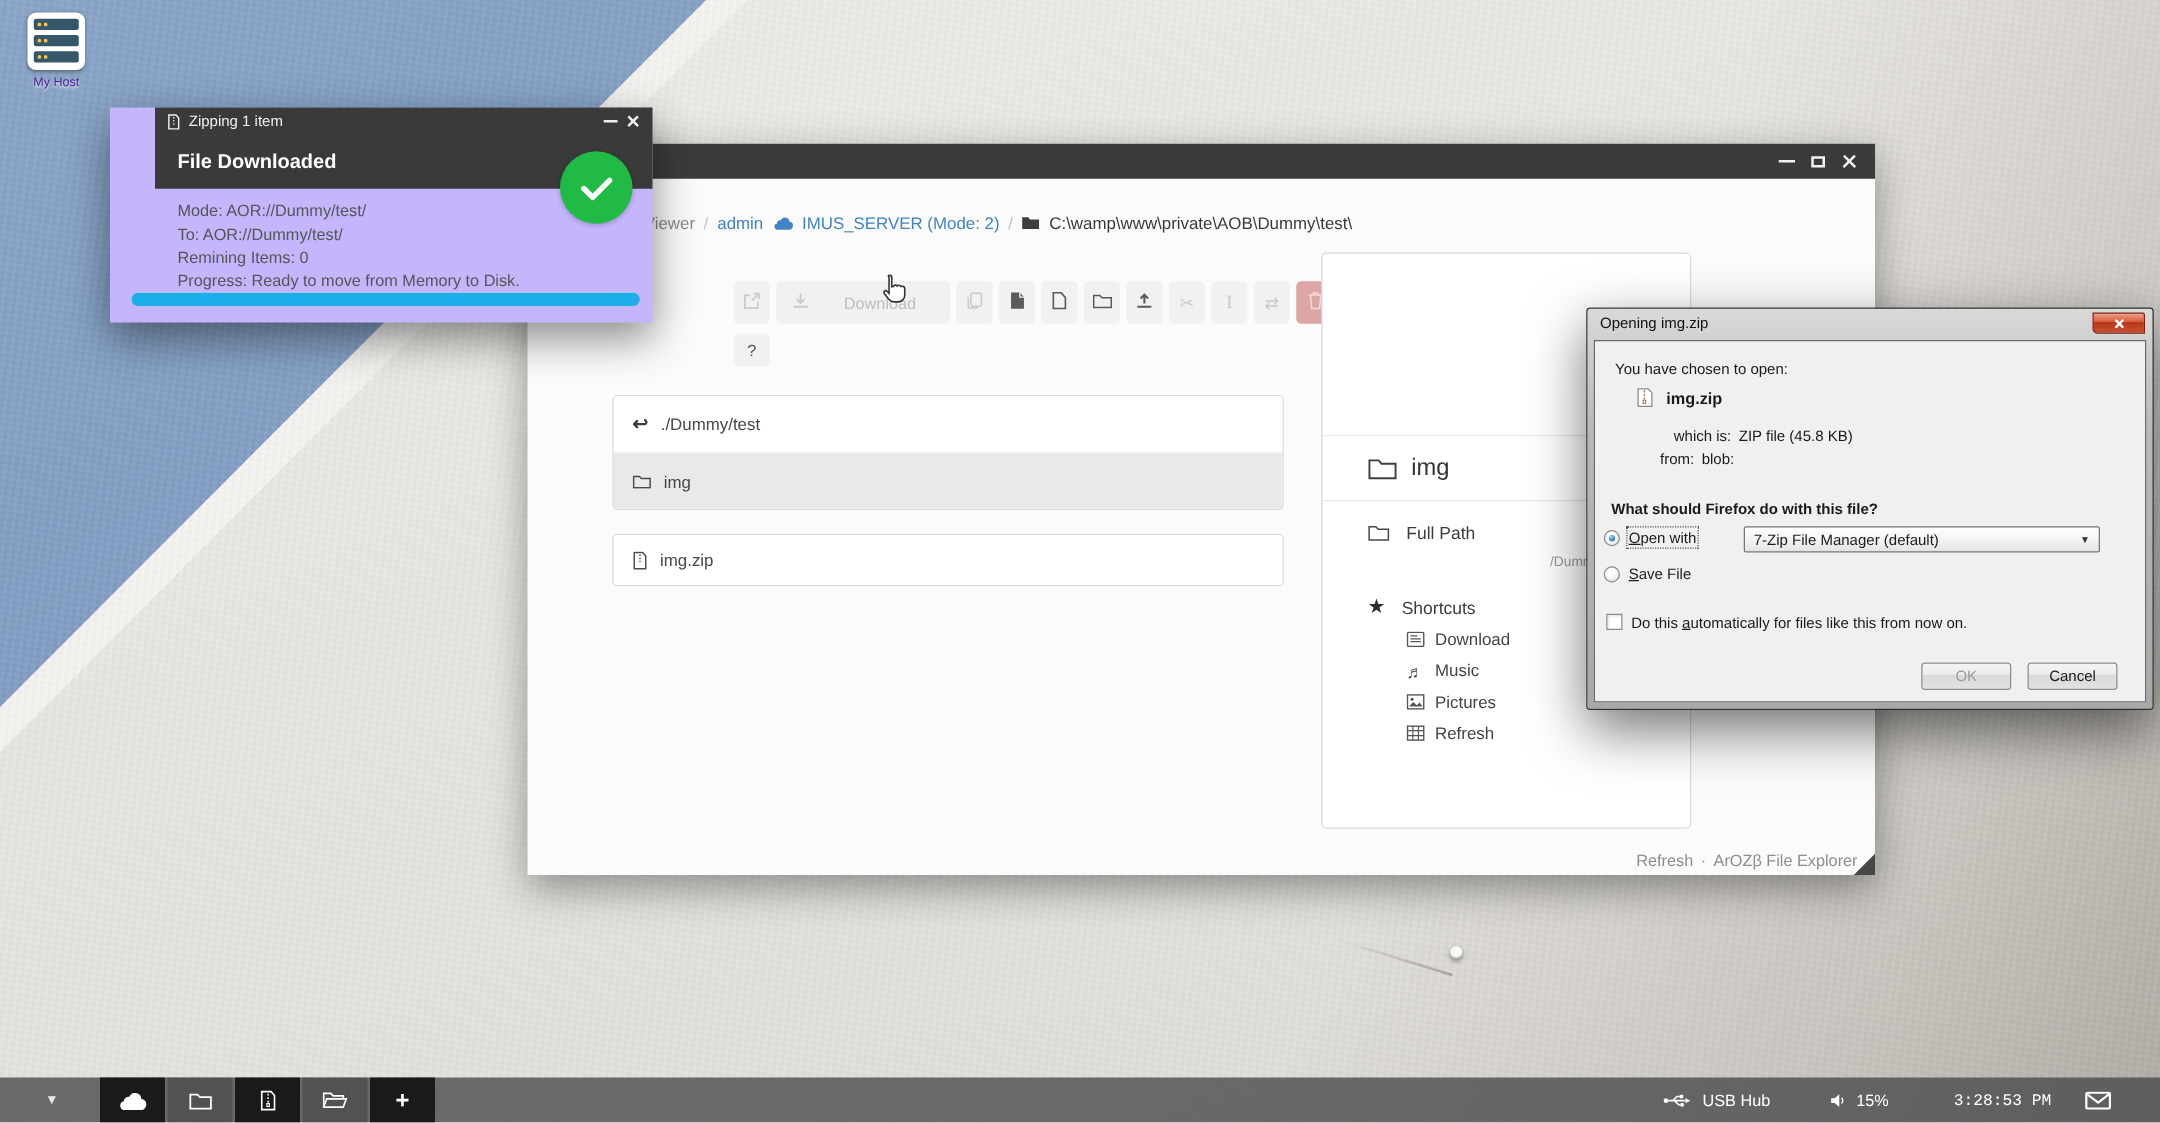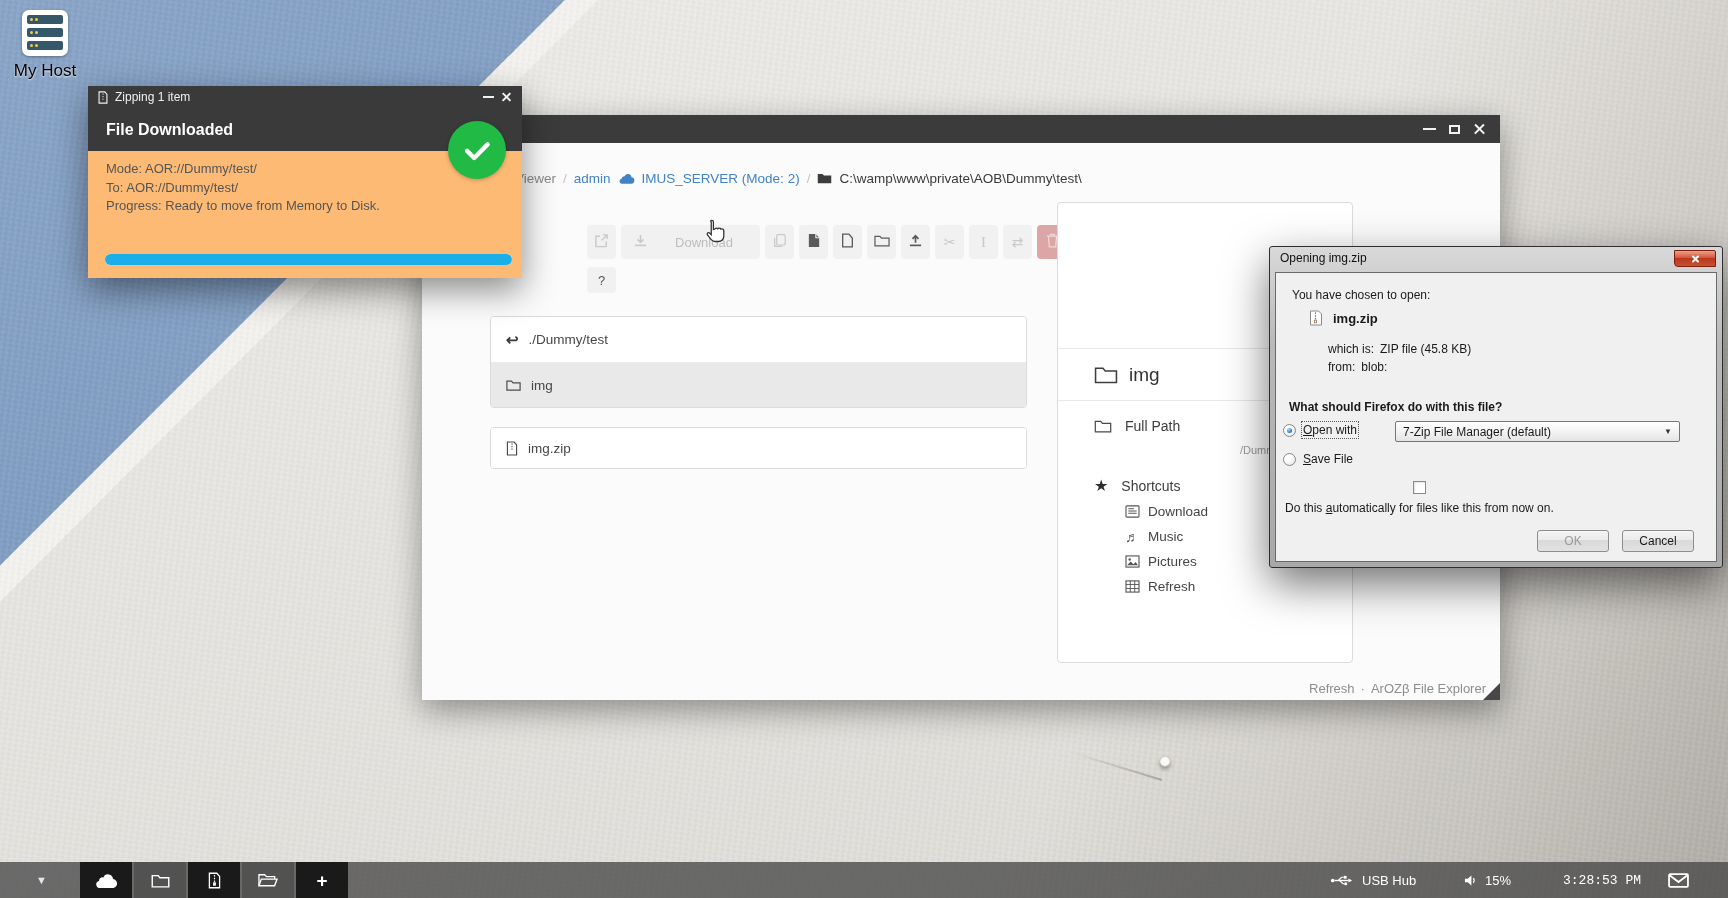--- a/index.html
+++ b/index.html
@@ -28,21 +28,21 @@
 
   
   .host-icon { position:absolute; left:12px; top:10px; width:66px; z-index:2; cursor:pointer; }
   .host-art { width:46px; height:46px; margin:0 auto; background:#fff; border-radius:7px;
     padding:5px 5px; box-shadow:0 1px 3px rgba(0,0,0,.35); }
   .host-bar { height:9px; background:#34576a; border-radius:2px; margin-bottom:4px;
     position:relative; }
   .host-bar i { position:absolute; left:3px; top:2.5px; width:3px; height:3px;
     border-radius:50%; background:#f5c84c; box-shadow:0 0 0 0 #f5c84c; }
   .host-bar i + i { left:8px; }
-  .host-label { margin-top:5px; text-align:center; font-size:17px; color:#000000;
+  .host-label { margin-top:5px; text-align:center; font-size:10px; color:#4c1d95;
     text-shadow:0 1px 2px rgba(255,255,255,.9); }
 
   
   .win-explorer { position:absolute; left:422px; top:115px; width:1078px; height:585px;
     background:#fbfbfb; z-index:20; box-shadow:0 10px 30px rgba(0,0,0,.38); }
   .we-titlebar { height:28px; background:#3b3b3b; display:flex; align-items:center;
     justify-content:flex-end; gap:13px; padding-right:14px; }
   .wc-min { width:13px; height:2px; background:#f2f2f2; cursor:pointer; }
   .wc-max { width:11px; height:9px; border:2px solid #f2f2f2; cursor:pointer; }
   .wc-close { position:relative; width:13px; height:13px; cursor:pointer; }
@@ -92,22 +92,22 @@
     font-size:13.5px; color:#444; cursor:pointer; }
   .rp-shortcut .sicon { display:inline-flex; color:#555; width:16px; justify-content:center;
     font-size:14px; line-height:1; }
 
   .we-footer { position:absolute; right:14px; bottom:4px; font-size:13px; color:#8d8d8d; }
   .we-footer .sep { margin:0 6px; }
   .we-resize { position:absolute; right:0; bottom:0; width:0; height:0;
     border-left:17px solid transparent; border-bottom:17px solid #474747; cursor:nwse-resize; }
 
   
-  .win-zip { position:absolute; left:88px; top:86px; width:434px; height:192px; z-index:30;
-    background:#fdba74; box-shadow:0 12px 32px rgba(0,0,0,.45); }
+  .win-zip { position:absolute; left:88px; top:86px; width:434px; height:172px; z-index:30;
+    background:#c4b5fd; box-shadow:0 12px 32px rgba(0,0,0,.45);padding-left:36px; }
   .wz-titlebar { height:22px; background:#3a3a3a; display:flex; align-items:center;
     gap:7px; padding:0 10px; color:#efefef; font-size:12px; }
   .wz-titlebar .t { flex:1; }
   .wz-min { width:11px; height:2px; background:#f0f0f0; cursor:pointer; }
   .wz-close { position:relative; width:11px; height:11px; cursor:pointer; }
   .wz-close::before,.wz-close::after { content:""; position:absolute; left:0; top:4.5px;
     width:11px; height:2.2px; background:#f0f0f0; }
   .wz-close::before { transform:rotate(45deg); } .wz-close::after { transform:rotate(-45deg); }
   .wz-header { height:43px; background:#3a3a3a; color:#fff; display:flex; align-items:center;
     padding-left:18px; font-size:16px; font-weight:bold; }
@@ -132,26 +132,26 @@
   .ff-close .x { position:relative; width:9px; height:9px; }
   .ff-close .x::before,.ff-close .x::after { content:""; position:absolute; left:0; top:3.5px;
     width:9px; height:2px; background:#fff; border-radius:1px; }
   .ff-close .x::before { transform:rotate(45deg); } .ff-close .x::after { transform:rotate(-45deg); }
   .ff-content { position:absolute; left:5px; right:5px; top:25px; bottom:5px;
     background:#f0f0f0; border:1px solid #6a6a6a; }
   .ff-content > div { position:absolute; }
   .ff-intro { left:16px; top:15px; }
   .ff-filerow { left:32px; top:37px; display:flex; align-items:center; gap:9px; }
   .ff-filerow b { font-size:13px; }
-  .ff-which { left:52px; top:69px; } .ff-from { left:52px; top:87px; }
+  .ff-which { left:63px; top:69px; } .ff-from { left:52px; top:87px; }
   .ff-which span + span,.ff-from span + span { margin-left:6px; }
   .ff-question { left:13px; top:127px; font-weight:bold; }
   .ff-radio-row { display:flex; align-items:center; gap:7px; cursor:pointer; }
   .ff-open { left:7px; top:150px; } .ff-save { left:7px; top:179px; }
-  .ff-auto { left:9px; top:208px; display:flex; align-items:center; gap:7px; cursor:pointer;flex-direction:column; }
+  .ff-auto { left:9px; top:218px; display:flex; align-items:flex-start; gap:7px; cursor:pointer; }
   .radio { width:13px; height:13px; border-radius:50%; border:1px solid #8a8a8a;
     background:radial-gradient(circle at 35% 30%, #fff 30%, #dcdcdc); position:relative; }
   .radio.checked::after { content:""; position:absolute; left:3px; top:3px; width:5px;
     height:5px; border-radius:50%;
     background:radial-gradient(circle at 35% 30%, #8fd0f5 10%, #2a77b8 70%, #1a4f84); }
   .focus-dotted { outline:1px dotted #5a5a5a; outline-offset:1px; }
   .checkbox { width:13px; height:13px; border:1px solid #8a8a8a; background:#fff;
     box-shadow:inset 1px 1px 2px rgba(0,0,0,.12); }
   .ff-select { left:119px; top:148px; width:285px; height:21px;
     background:linear-gradient(180deg,#fff,#f2f2f2 55%,#e4e4e4);
@@ -418,20 +418,21 @@
         </svg>
     </span>
     <span class="t">Zipping 1 item</span>
     <span class="wz-min"></span>
     <span class="wz-close"></span>
   </div>
   <div class="wz-header">File Downloaded</div>
   <div class="wz-body">
     <div>Mode: AOR://Dummy/test/</div>
     <div>To: AOR://Dummy/test/</div>
+    <div>Remining Items: 0</div>
     <div>Progress: Ready to move from Memory to Disk.</div>
   </div>
   <div class="wz-progress-track">
     <div class="wz-progress"></div>
   </div>
   <div class="wz-check">
     <svg width="34" height="34" viewBox="0 0 24 24">
         <path d="M5 12.6l5 5L19.5 8" fill="none" stroke="#fff" stroke-width="3.1" stroke-linecap="round" stroke-linejoin="round"></path>
       </svg>
   </div>

